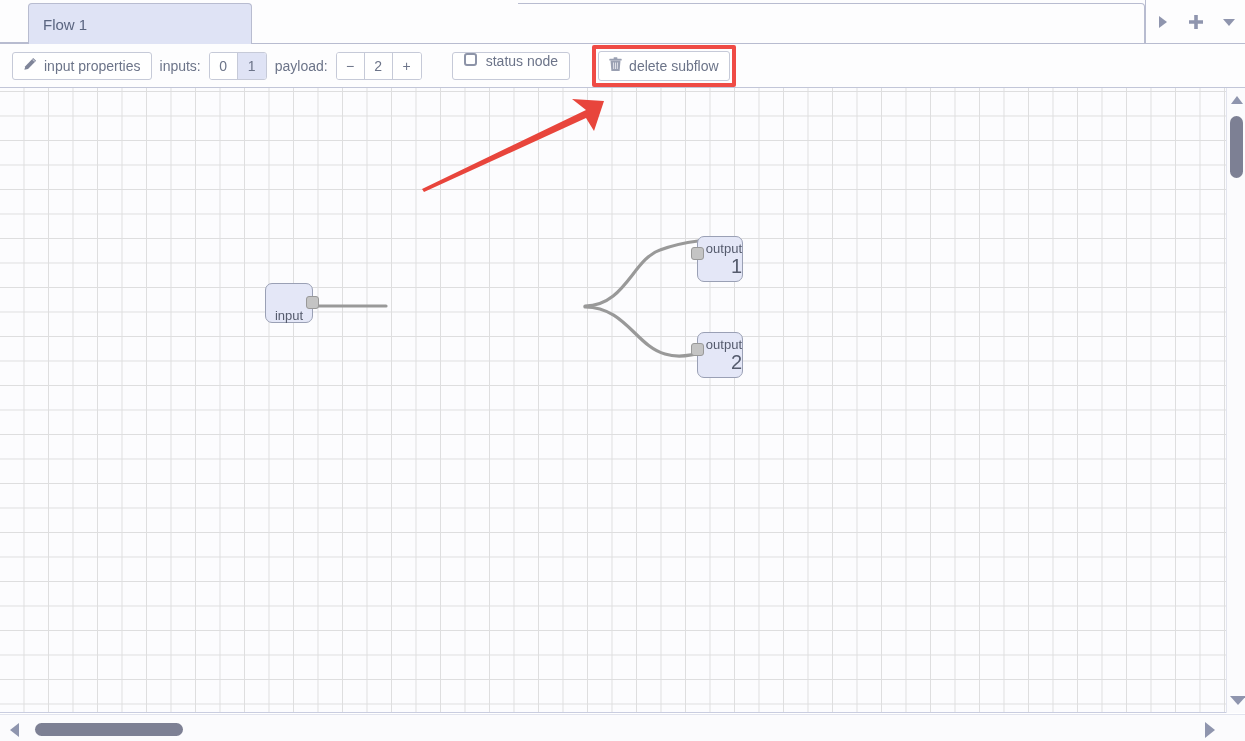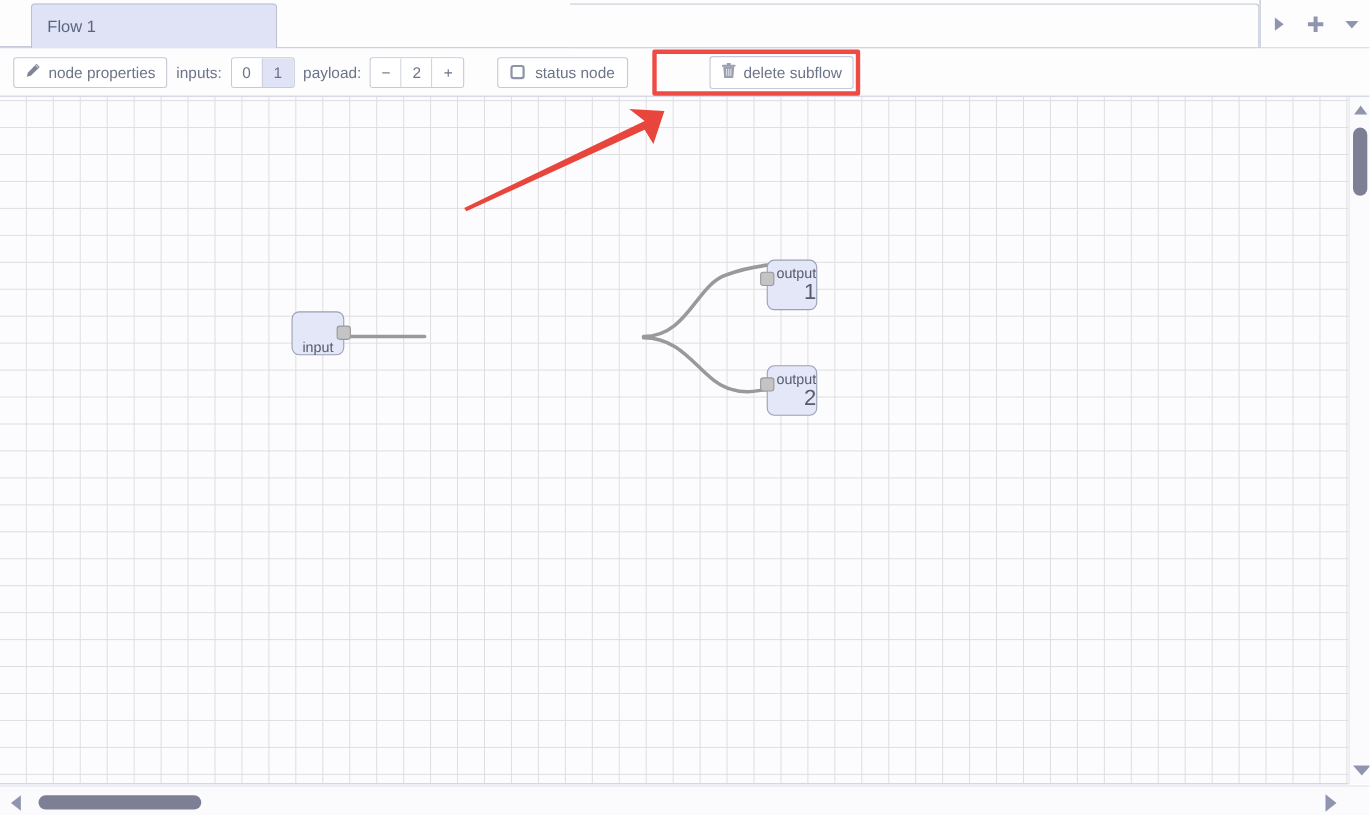--- a/index.html
+++ b/index.html
@@ -158,21 +158,20 @@
   }
   .seg-cell:last-child { border-right: none; }
   .seg-cell.selected { background: #dfe3f5; }
   .seg-cell.readonly { cursor: default; }
   .checkbox-btn {
     height: 28px;
     border: 1px solid #c6cad8;
     background: #fff;
     border-radius: 3px;
     display: flex;
-    align-items: center;
     padding: 0 11px;
     margin-left: 30px;
     cursor: pointer;
     box-sizing: border-box;
   }
   .cb-box {
     width: 13px; height: 13px;
     border: 2px solid #8d94a8;
     border-radius: 3px;
     background: #fff;
@@ -342,21 +341,21 @@
 
   <div class="toolbar">
 
     <div class="tb-button">
       <span class="pencil-icon">
         <svg width="14" height="14" viewBox="0 0 14 14">
           <path d="M10.2 0.9 L13.1 3.8 L5.0 11.9 L1.4 12.8 L2.3 9.2 Z" fill="#7f8599"></path>
           <path d="M9.6 2.3 L11.7 4.4" stroke="#c8ccd8" stroke-width="1.2"></path>
         </svg>
       </span>
-      <span>node properties</span>
+      <span>input properties</span>
     </div>
 
     <span class="tb-label">inputs:</span>
     <div class="seg-group">
       <div class="seg-cell">0</div>
       <div class="seg-cell selected">1</div>
     </div>
 
     <span class="tb-label">payload:</span>
     <div class="seg-group">
@@ -364,21 +363,21 @@
       <div class="seg-cell readonly">2</div>
       <div class="seg-cell">+</div>
     </div>
 
     <div class="checkbox-btn">
       <span class="cb-box"></span>
       <span class="cb-text">status node</span>
     </div>
 
     <div class="highlight-wrap">
-      <div class="tb-button" style="height:30px;margin-left:46px;">
+      <div class="tb-button" style="height:30px;">
         <span class="trash-icon">
           <svg width="13" height="15" viewBox="0 0 13 15">
             <path d="M1.5 3.5 H11.5 L10.6 14 H2.4 Z" fill="#9aa0b2"></path>
             <rect x="0.3" y="1.8" width="12.4" height="1.8" rx="0.6" fill="#9aa0b2"></rect>
             <rect x="4.6" y="0.2" width="3.8" height="1.8" rx="0.6" fill="#9aa0b2"></rect>
             <line x1="4.5" y1="5.5" x2="4.7" y2="12" stroke="#e6e8ee" stroke-width="0.9"></line>
             <line x1="6.5" y1="5.5" x2="6.5" y2="12" stroke="#e6e8ee" stroke-width="0.9"></line>
             <line x1="8.5" y1="5.5" x2="8.3" y2="12" stroke="#e6e8ee" stroke-width="0.9"></line>
           </svg>
         </span>

